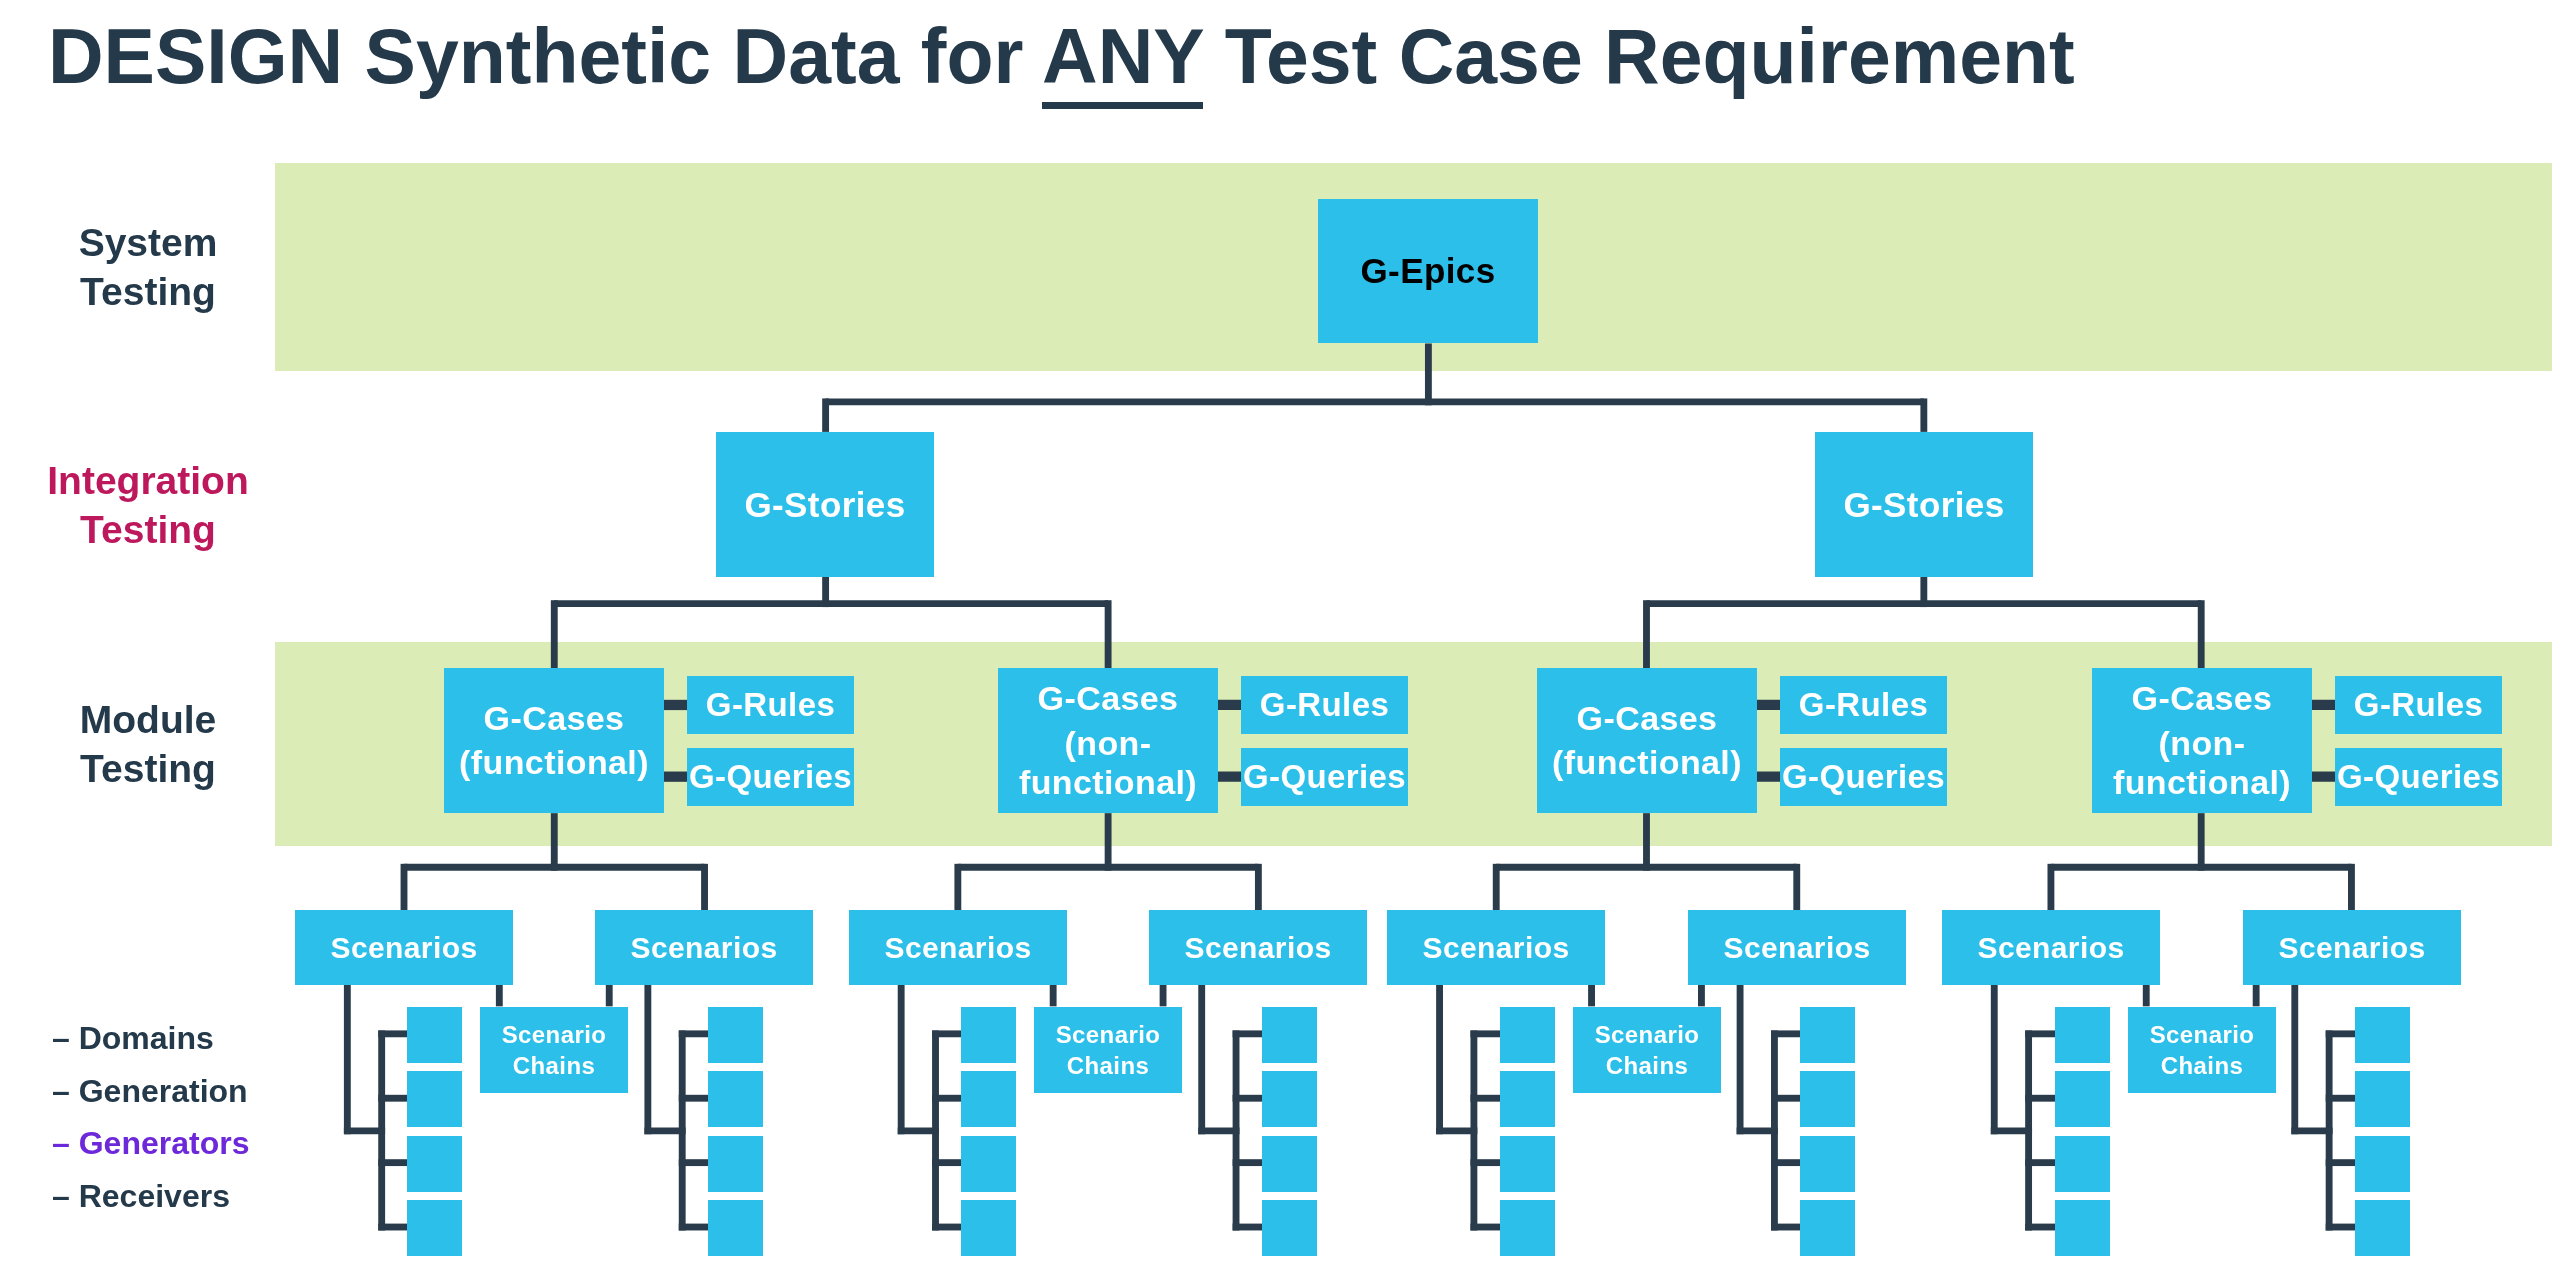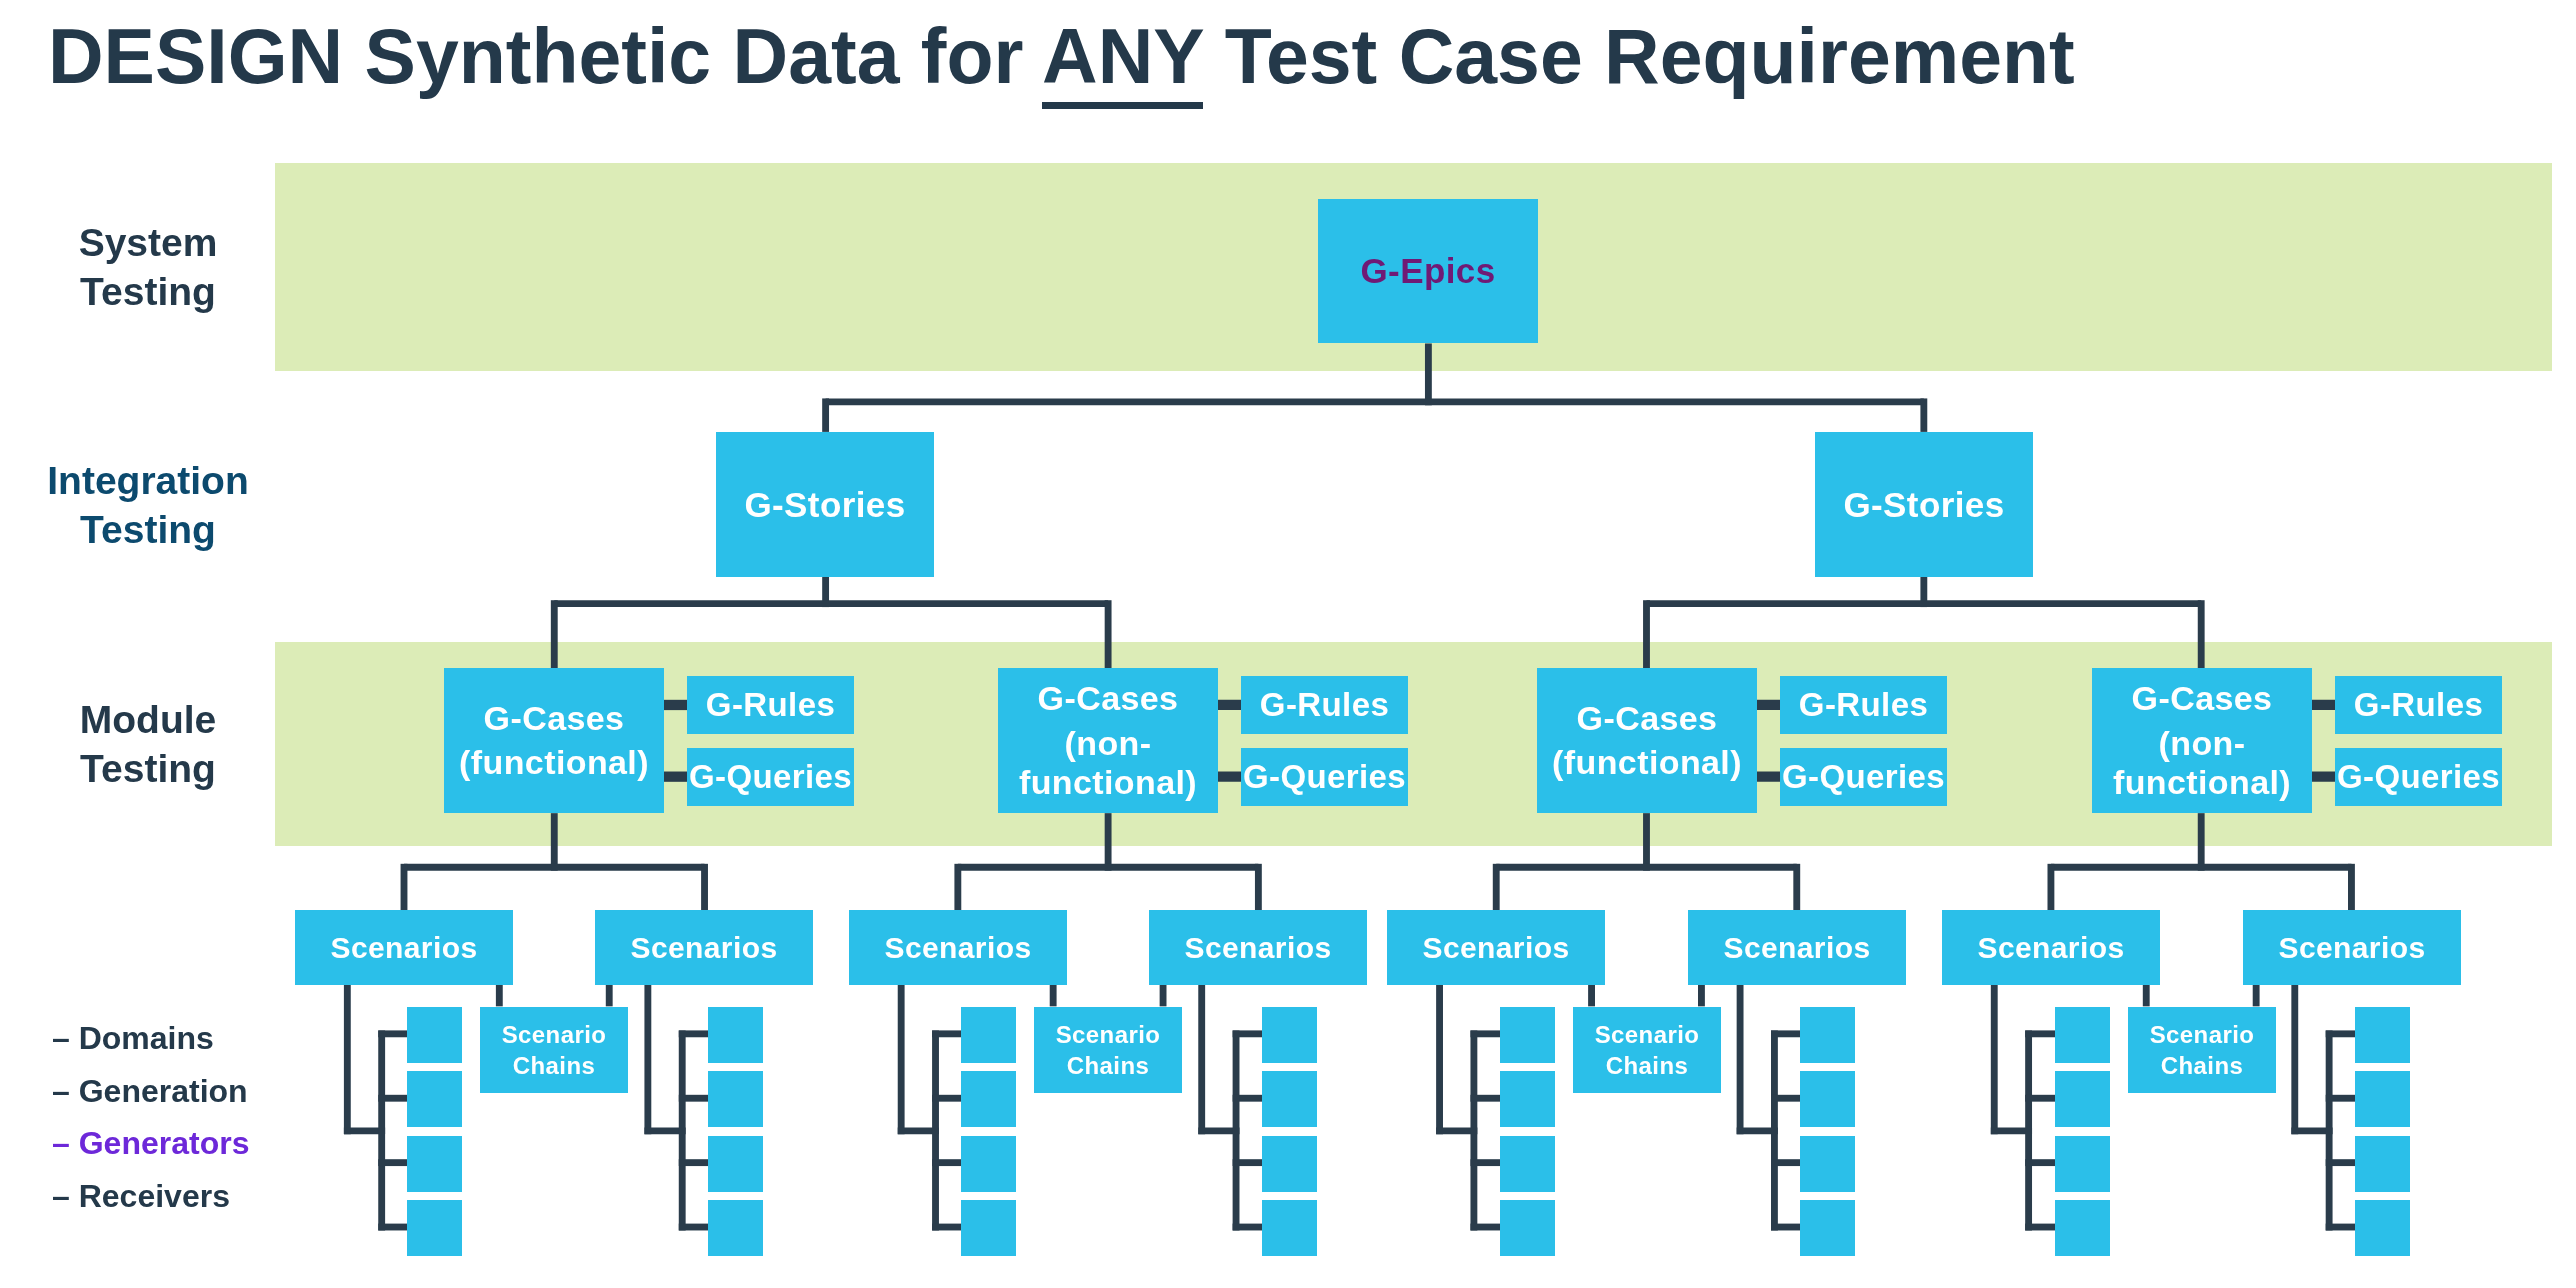--- a/index.html
+++ b/index.html
@@ -146,21 +146,21 @@
       <line x1="2358" y1="1354" x2="2394" y2="1354" stroke="#2A3C4B" stroke-width="8"></line>
       <line x1="2358" y1="1429" x2="2394" y2="1429" stroke="#2A3C4B" stroke-width="8"></line>
       <line x1="2672" y1="1147" x2="2672" y2="1321" stroke="#2A3C4B" stroke-width="8"></line>
       <line x1="2668" y1="1317" x2="2716" y2="1317" stroke="#2A3C4B" stroke-width="8"></line>
       <line x1="2712" y1="1200" x2="2712" y2="1433" stroke="#2A3C4B" stroke-width="8"></line>
       <line x1="2708" y1="1204" x2="2744" y2="1204" stroke="#2A3C4B" stroke-width="8"></line>
       <line x1="2708" y1="1279" x2="2744" y2="1279" stroke="#2A3C4B" stroke-width="8"></line>
       <line x1="2708" y1="1354" x2="2744" y2="1354" stroke="#2A3C4B" stroke-width="8"></line>
       <line x1="2708" y1="1429" x2="2744" y2="1429" stroke="#2A3C4B" stroke-width="8"></line>
     </svg>
-    <div class="node" style="left: 1318px; top: 199px; width: 220px; height: 144px; background: rgb(43, 191, 233); color: #701a75;">
+    <div class="node" style="left: 1318px; top: 199px; width: 220px; height: 144px; background: rgb(43, 191, 233); color: #000000;">
       <span class="main-lg">G-Epics</span>
     </div>
     <div class="node" style="left: 716px; top: 432px; width: 218px; height: 145px; background: rgb(43, 191, 233); color: rgb(255, 255, 255);">
       <span class="main-lg">G-Stories</span>
     </div>
     <div class="node" style="left: 1815px; top: 432px; width: 218px; height: 145px; background: rgb(43, 191, 233); color: rgb(255, 255, 255);">
       <span class="main-lg">G-Stories</span>
     </div>
     <div class="node" style="left: 444px; top: 668px; width: 220px; height: 145px; background: rgb(43, 191, 233); color: rgb(255, 255, 255);">
       <span class="main-md">G-Cases</span>
@@ -271,21 +271,21 @@
       <span class="main-scn">Scenarios</span>
     </div>
     <div class="node" style="left: 2355px; top: 1007px; width: 55px; height: 56px; background: rgb(43, 191, 233); color: rgb(255, 255, 255);"></div>
     <div class="node" style="left: 2355px; top: 1071px; width: 55px; height: 56px; background: rgb(43, 191, 233); color: rgb(255, 255, 255);"></div>
     <div class="node" style="left: 2355px; top: 1136px; width: 55px; height: 56px; background: rgb(43, 191, 233); color: rgb(255, 255, 255);"></div>
     <div class="node" style="left: 2355px; top: 1200px; width: 55px; height: 56px; background: rgb(43, 191, 233); color: rgb(255, 255, 255);"></div>
     <div class="row-label" style="color: rgb(36, 57, 74); top: 218px;">
       <div>System</div>
       <div>Testing</div>
     </div>
-    <div class="row-label" style="color: #0c4a6e; top: 456px;">
+    <div class="row-label" style="color: #be185d; top: 456px;">
       <div>Integration</div>
       <div>Testing</div>
     </div>
     <div class="row-label" style="color: rgb(36, 57, 74); top: 695px;">
       <div>Module</div>
       <div>Testing</div>
     </div>
     <div class="row-label" style="color: rgb(36, 57, 74); top: 902px;">
     </div>
     <div class="legend-item" style="color: rgb(36, 57, 74); top: 1020px;">– Domains</div>

